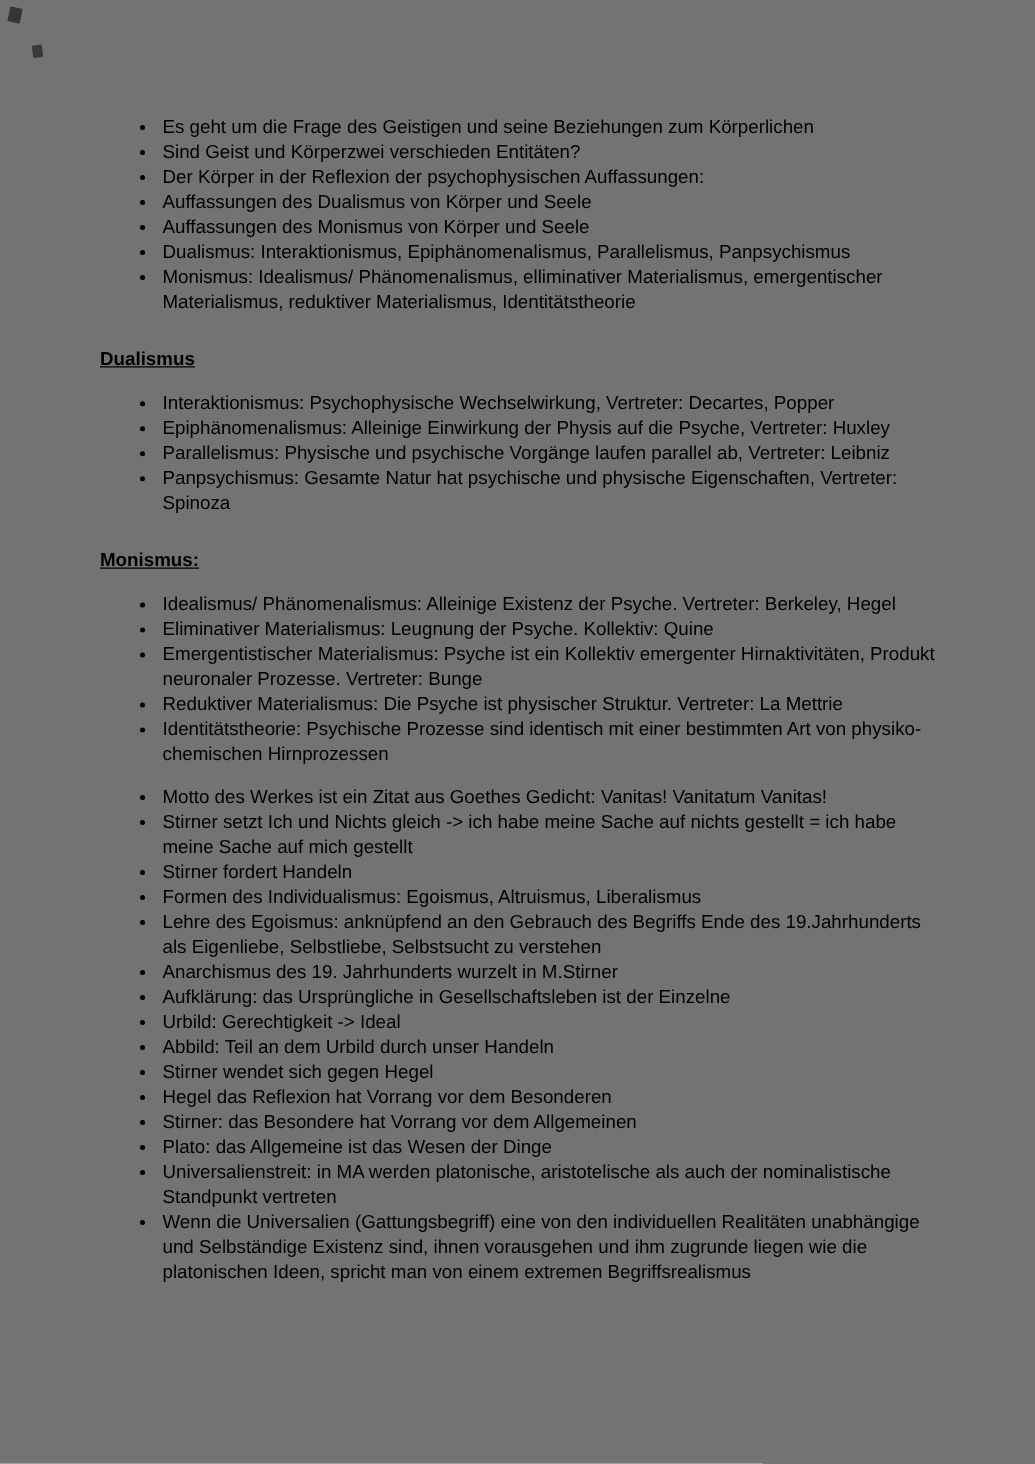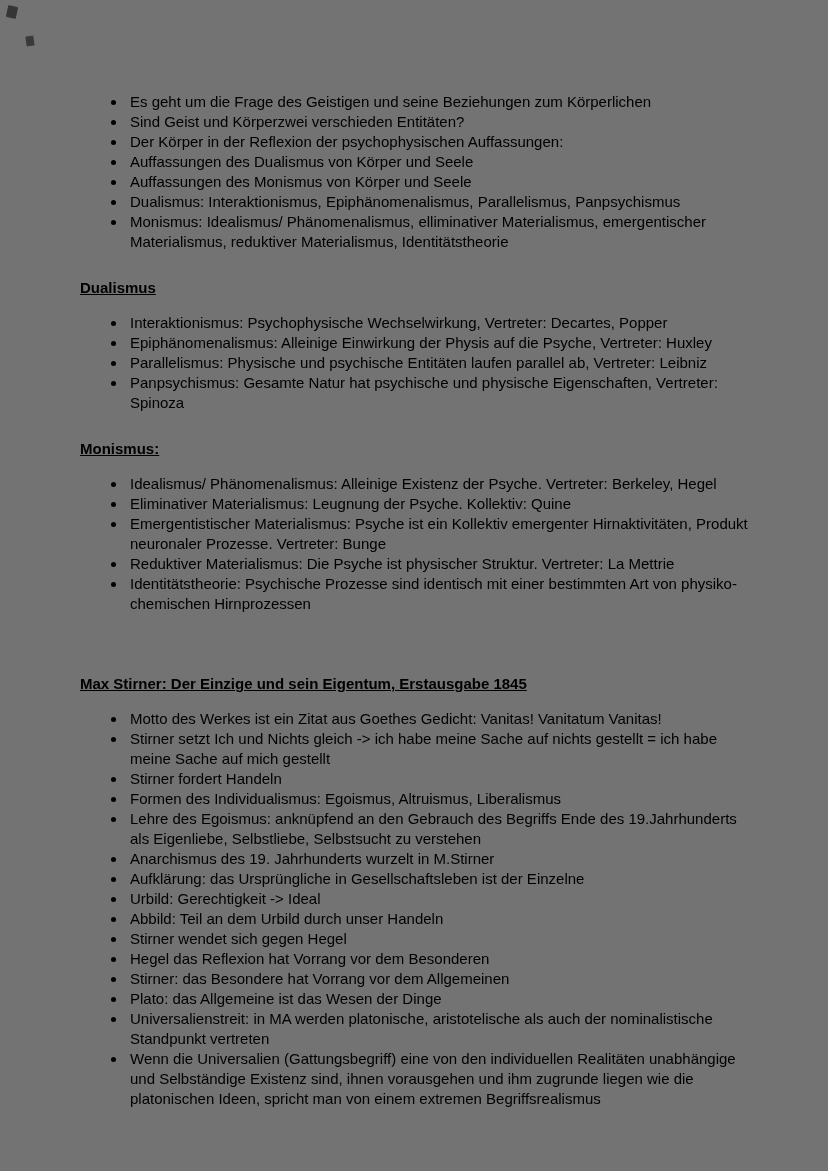--- a/index.html
+++ b/index.html
@@ -70,36 +70,35 @@
           <li>Auffassungen des Monismus von Körper und Seele</li>
           <li>Dualismus: Interaktionismus, Epiphänomenalismus, Parallelismus, Panpsychismus</li>
           <li>Monismus: Idealismus/ Phänomenalismus, elliminativer Materialismus, emergentischer Materialismus, reduktiver Materialismus, Identitätstheorie</li>
         </ul>
       </section>
       <section>
         <h2 class="section-heading">Dualismus</h2>
         <ul class="bullet-list">
           <li>Interaktionismus: Psychophysische Wechselwirkung, Vertreter: Decartes, Popper</li>
           <li>Epiphänomenalismus: Alleinige Einwirkung der Physis auf die Psyche, Vertreter: Huxley</li>
-          <li>Parallelismus: Physische und psychische Entitäten laufen parallel ab, Vertreter: Leibniz</li>
+          <li>Parallelismus: Physische und psychische Vorgänge laufen parallel ab, Vertreter: Leibniz</li>
           <li>Panpsychismus: Gesamte Natur hat psychische und physische Eigenschaften, Vertreter: Spinoza</li>
         </ul>
       </section>
       <section>
         <h2 class="section-heading">Monismus:</h2>
         <ul class="bullet-list">
           <li>Idealismus/ Phänomenalismus: Alleinige Existenz der Psyche. Vertreter: Berkeley, Hegel</li>
           <li>Eliminativer Materialismus: Leugnung der Psyche. Kollektiv: Quine</li>
           <li>Emergentistischer Materialismus: Psyche ist ein Kollektiv emergenter Hirnaktivitäten, Produkt neuronaler Prozesse. Vertreter: Bunge</li>
           <li>Reduktiver Materialismus: Die Psyche ist physischer Struktur. Vertreter: La Mettrie</li>
           <li>Identitätstheorie: Psychische Prozesse sind identisch mit einer bestimmten Art von physiko-chemischen Hirnprozessen</li>
         </ul>
       </section>
       <section class="extra-gap">
-        <h2 class="section-heading">Max Stirner: Der Einzige und sein Eigentum, Erstausgabe 1845</h2>
         <ul class="bullet-list">
           <li>Motto des Werkes ist ein Zitat aus Goethes Gedicht: Vanitas! Vanitatum Vanitas!</li>
           <li>Stirner setzt Ich und Nichts gleich -&gt; ich habe meine Sache auf nichts gestellt = ich habe meine Sache auf mich gestellt</li>
           <li>Stirner fordert Handeln</li>
           <li>Formen des Individualismus: Egoismus, Altruismus, Liberalismus</li>
           <li>Lehre des Egoismus: anknüpfend an den Gebrauch des Begriffs Ende des 19.Jahrhunderts als Eigenliebe, Selbstliebe, Selbstsucht zu verstehen</li>
           <li>Anarchismus des 19. Jahrhunderts wurzelt in M.Stirner</li>
           <li>Aufklärung: das Ursprüngliche in Gesellschaftsleben ist der Einzelne</li>
           <li>Urbild: Gerechtigkeit -&gt; Ideal</li>
           <li>Abbild: Teil an dem Urbild durch unser Handeln</li>

